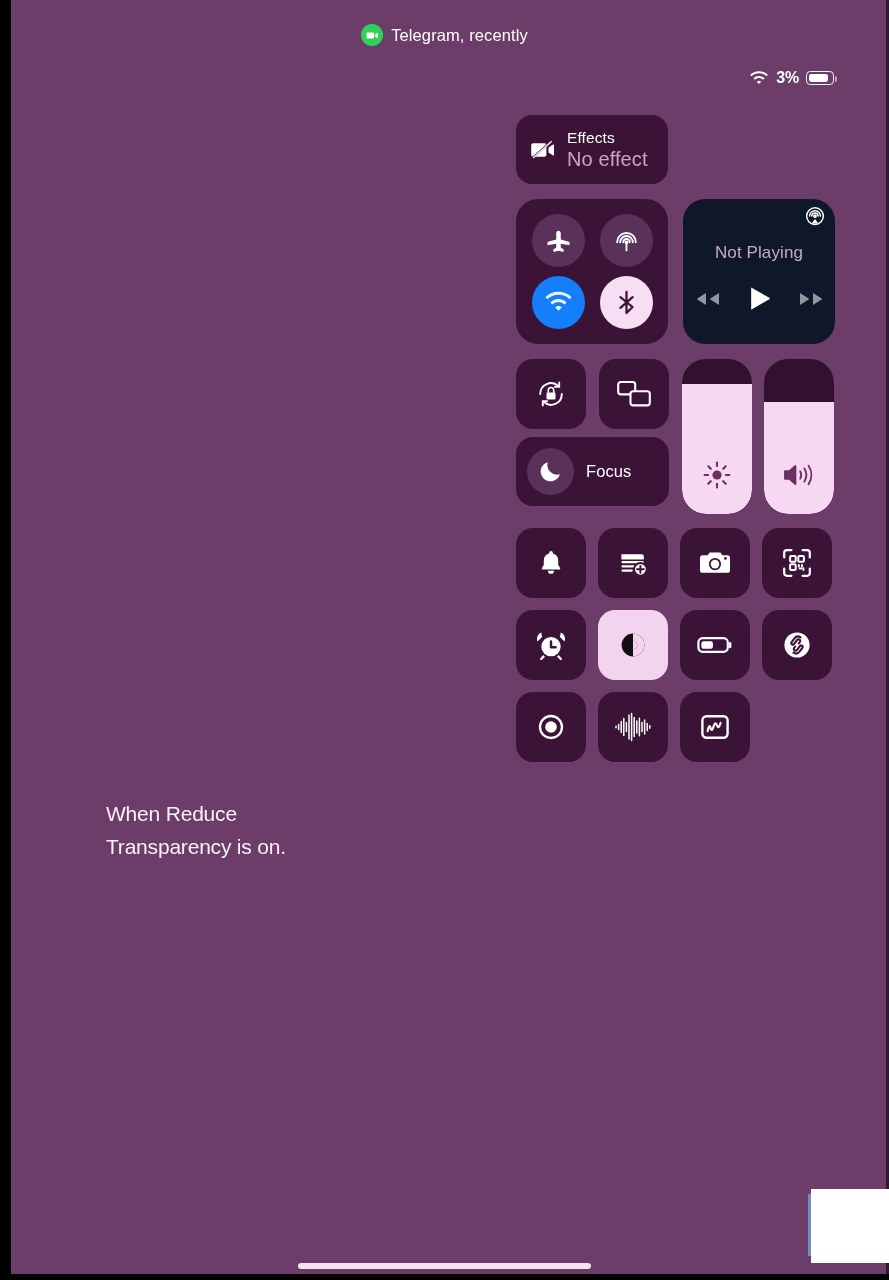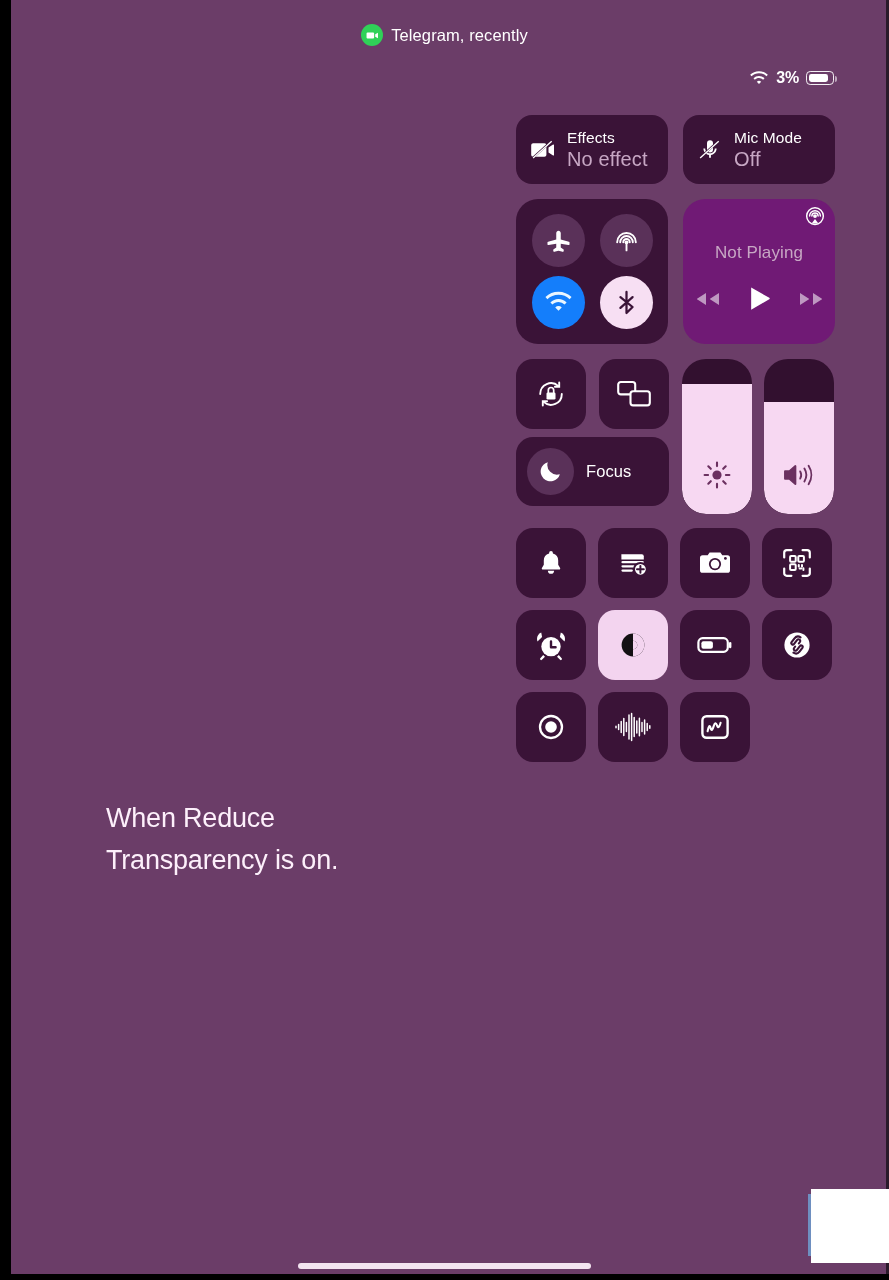--- a/index.html
+++ b/index.html
@@ -83,21 +83,21 @@
     width:53px; height:53px; border-radius:50%;
     display:flex; align-items:center; justify-content:center;
   }
   .conn-off { background:#5a3159; }
   .conn-wifi { background:#147efb; }
   .conn-bt  { background:#f7dff3; }
   .conn-btn svg { width:27px; height:27px; }
 
   #nowplaying {
     position:relative;
-    width:152px; height:145px; border-radius:22px; background:#701a75;
+    width:152px; height:145px; border-radius:22px; background:#0f172a;
     display:flex; flex-direction:column; align-items:center;
     justify-content:center; gap:22px;
   }
   #nowplaying .np-title {
     color:#c7a7c4; font-size:17px; letter-spacing:.1px; margin-top:16px;
   }
   #airplay-icon { position:absolute; right:9px; top:7px; width:22px; height:22px; color:#fff; }
   .np-controls { display:flex; align-items:center; gap:26px; margin-bottom:4px; }
   .np-controls svg { color:#fff; }
   .np-prev, .np-next { width:28px; height:18px; opacity:.55; }
@@ -142,21 +142,21 @@
   .g-tile {
     width:70px; height:70px; border-radius:17px; background:#3a1337;
     display:flex; align-items:center; justify-content:center;
   }
   .g-tile svg { color:#fff; }
   .g-tile.active { background:#f3d4ef; }
 
   
   #caption {
     position:absolute; left:106px; top:798px; width:470px;
-    color:#fdf0fb; font-size:27px; line-height:1.55; font-weight:400;
+    color:#fdf0fb; font-size:21px; line-height:1.55; font-weight:400;
     letter-spacing:-.2px;
   }
 
   
   #overlay-card {
     position:absolute; left:811px; top:1189px; width:78px; height:74px;
     background:#ffffff;
   }
   #overlay-edge {
     position:absolute; left:808px; top:1194px; width:3px; height:62px;
@@ -208,34 +208,20 @@
             <rect x="-1" y="11.6" width="26" height="2.1" transform="rotate(-42 12 13)" fill="#3a1337"></rect>
             <rect x="0" y="12.4" width="25" height="1.3" transform="rotate(-42 12 13)" fill="#fff"></rect>
           </svg>
         </span>
         <span class="labels">
           <span class="t1">Effects</span>
           <span class="t2">No effect</span>
         </span>
       </div>
 
-      <div class="wide-tile">
-        <span class="glyph">
-          <svg viewBox="0 0 26 26" fill="#fff">
-            <path d="M13 3.2a3 3 0 0 1 3 3v6.4a3 3 0 0 1-6 0V6.2a3 3 0 0 1 3-3z"></path>
-            <path d="M6.4 11.4h1.8c0 2.65 2.15 4.8 4.8 4.8s4.8-2.15 4.8-4.8h1.8c0 3.3-2.45 6.05-5.7 6.5v2.9h-1.8v-2.9c-3.25-.45-5.7-3.2-5.7-6.5z"></path>
-            <rect x="-1" y="11.6" width="26" height="2.2" transform="rotate(-42 12 13)" fill="#3a1337"></rect>
-            <rect x="0" y="12.4" width="25" height="1.35" transform="rotate(-42 12 13)" fill="#fff"></rect>
-          </svg>
-        </span>
-        <span class="labels">
-          <span class="t1">Mic Mode</span>
-          <span class="t2">Off</span>
-        </span>
-      </div>
     </div>
 
     <div class="row-mods">
       <div id="connectivity">
         <span class="conn-btn conn-off">
           <span style="display:flex">
             <svg viewBox="0 0 24 24" fill="#fff">
                 <path d="M21.2 13.1 14 11.2V5.4c0-1.1-.9-2-2-2s-2 .9-2 2v5.8l-7.2 1.9a.8.8 0 0 0-.6.78v1.35c0 .5.45.88.95.8L10 14.9v3.3l-2.3 1.55a.8.8 0 0 0-.35.66v.95c0 .5.47.87.96.75L12 21.2l3.69.91c.49.12.96-.25.96-.75v-.95a.8.8 0 0 0-.35-.66L14 18.2v-3.3l6.85 1.13c.5.08.95-.3.95-.8v-1.35a.8.8 0 0 0-.6-.78z"></path>
               </svg>
           </span>

